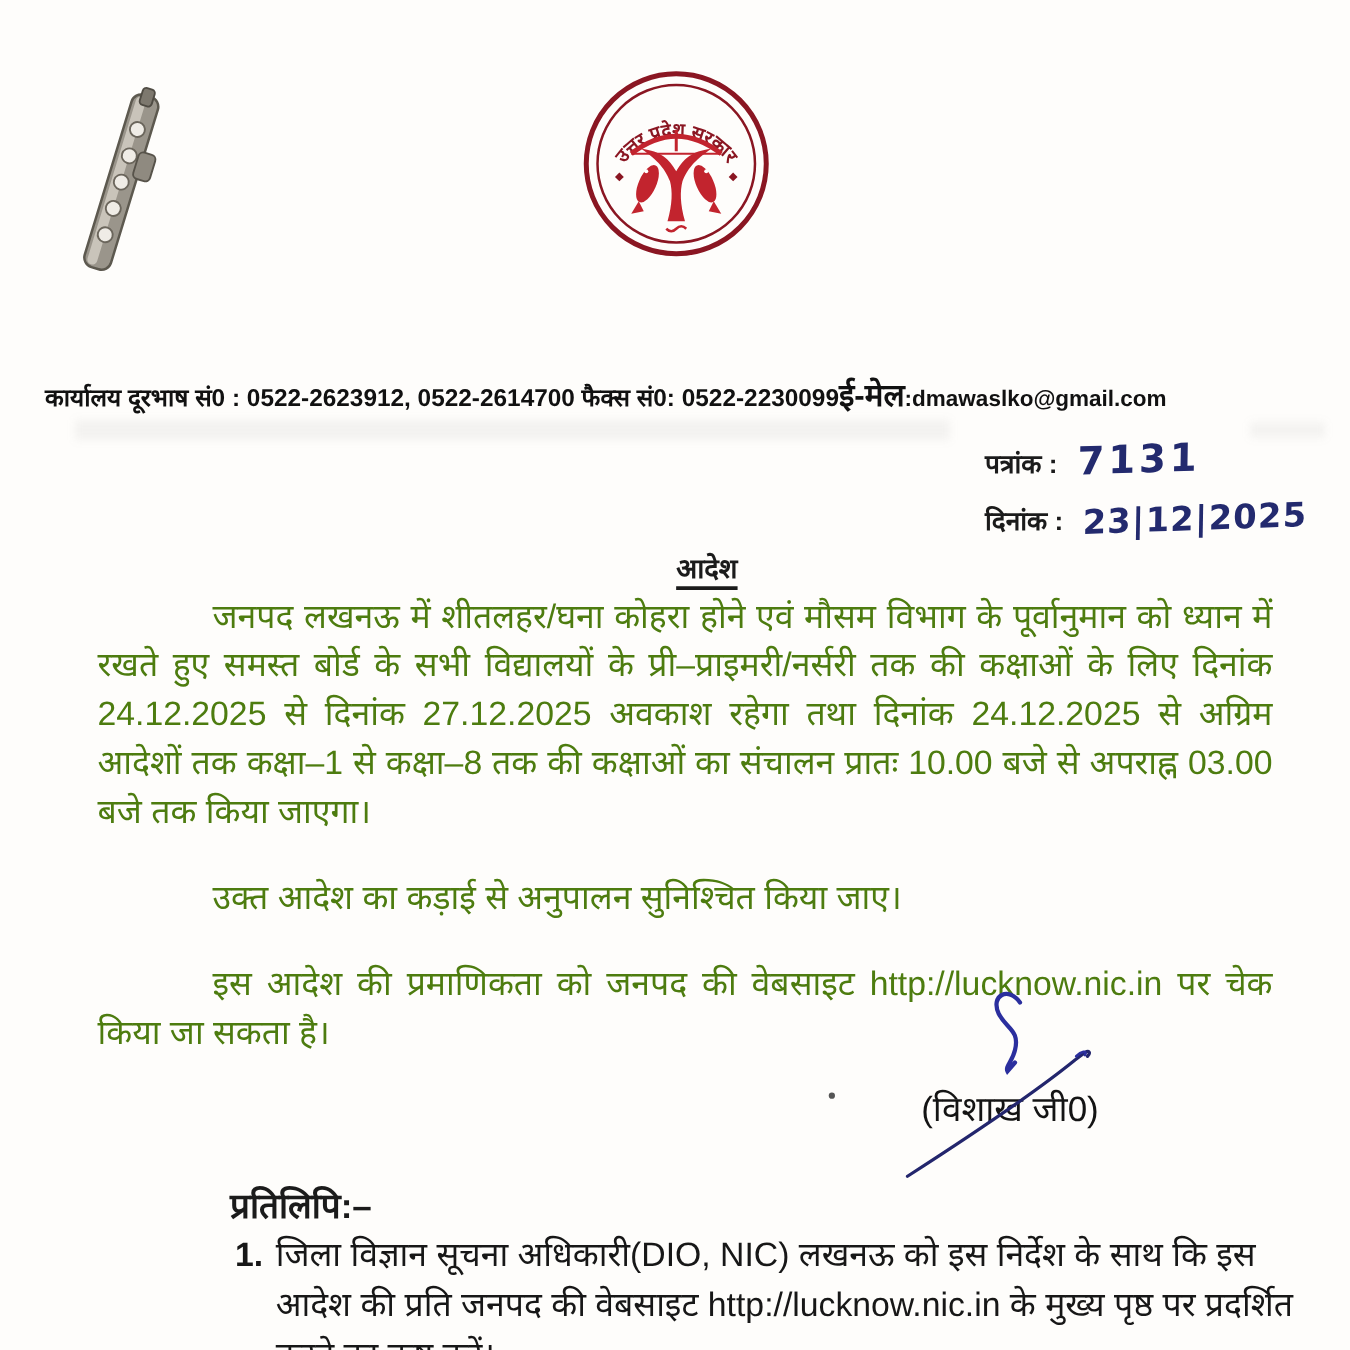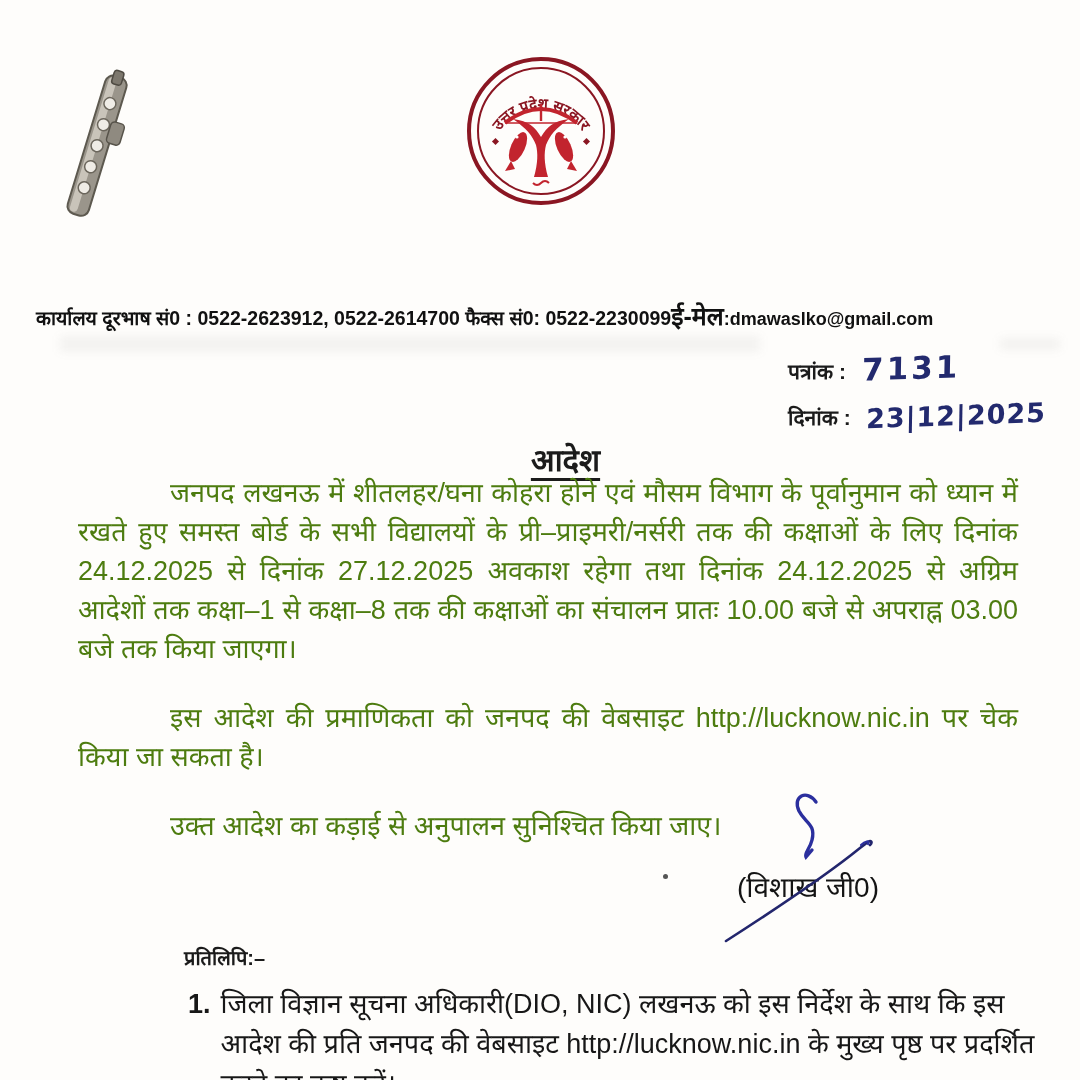--- a/index.html
+++ b/index.html
@@ -56,42 +56,42 @@
     letter-spacing:3px;
   }
   .meta-letterno{top:350px;}
   .meta-letterno .hand{font-size:31px;}
   .meta-date{top:400px;}
   .meta-date .hand{font-size:27px;letter-spacing:1px;}
   
   .order-heading{
     position:absolute;left:0;width:100%;top:438px;
     text-align:center;
-    font-size:31px;font-weight:bold;
+    font-size:22px;font-weight:bold;
     text-decoration:underline;text-underline-offset:7px;text-decoration-thickness:2.5px;
     padding-left:51px;box-sizing:border-box;
   }
   
   .body-text{position:absolute;left:78px;width:940px;top:474px;}
   .body-text p{
     margin:0 0 30px 0;
     font-size:27px;line-height:39px;
     text-align:justify;text-indent:92px;
     font-weight:500;color:#4d7c0f;
   }
   
   .sign-ink{position:absolute;left:600px;top:788px;width:300px;height:170px;z-index:3;}
   .sign-block{
     position:absolute;left:658px;top:866px;width:300px;
     text-align:center;font-size:28px;font-weight:500;line-height:44px;color:#141414;
   }
   
   .copies-label{
     position:absolute;left:184px;top:944px;
-    font-size:20px;font-weight:bold;
+    font-size:28px;font-weight:bold;
   }
   .copies-item{
     position:absolute;left:188px;top:984px;width:850px;
     display:flex;align-items:flex-start;
     font-size:27px;line-height:40px;font-weight:500;color:#171717;
   }
   .copies-item .num{font-weight:bold;margin-right:10px;flex:0 0 auto;}
   .copies-item .txt{text-align:left;}
   .dot-mark{position:absolute;left:663px;top:874px;width:5px;height:5px;border-radius:50%;background:#555;}
 </style>
@@ -158,22 +158,22 @@
   </div>
   <div class="meta-row meta-date">
     <span>दिनांक :</span>
     <span class="hand">23|12|2025</span>
   </div>
 
   <div class="order-heading">आदेश</div>
 
   <div class="body-text">
     <p>जनपद लखनऊ में शीतलहर/घना कोहरा होने एवं मौसम विभाग के पूर्वानुमान को ध्यान में रखते हुए समस्त बोर्ड के सभी विद्यालयों के प्री–प्राइमरी/नर्सरी तक की कक्षाओं के लिए दिनांक 24.12.2025 से दिनांक 27.12.2025 अवकाश रहेगा तथा दिनांक 24.12.2025 से अग्रिम आदेशों तक कक्षा–1 से कक्षा–8 तक की कक्षाओं का संचालन प्रातः 10.00 बजे से अपराह्न 03.00 बजे तक किया जाएगा।</p>
+    <p>उक्त आदेश का कड़ाई से अनुपालन सुनिश्चित किया जाए।</p>
     <p>इस आदेश की प्रमाणिकता को जनपद की वेबसाइट http://lucknow.nic.in पर चेक किया जा सकता है।</p>
-    <p>उक्त आदेश का कड़ाई से अनुपालन सुनिश्चित किया जाए।</p>
   </div>
 
   <svg class="sign-ink" viewBox="0 0 300 170">
     <path d="M216,14 c-9,-13 -24,-6 -17,9 c6,12 17,13 13,29 c-2,9 -8,13 -6,17 l6,-7" fill="none" stroke="#2b2f9e" stroke-width="3.4" stroke-linecap="round"></path>
     <path d="M126,153 C168,126 228,86 260,60 l8,-6 c3,-2 5,0 2,3" fill="none" stroke="#23266d" stroke-width="2.6" stroke-linecap="round"></path>
     <path d="M261,57 c4,-4 9,-5 7,-1" fill="none" stroke="#2b2f9e" stroke-width="2.2" stroke-linecap="round"></path>
   </svg>
   <div class="dot-mark"></div>
 
   <div class="sign-block">

